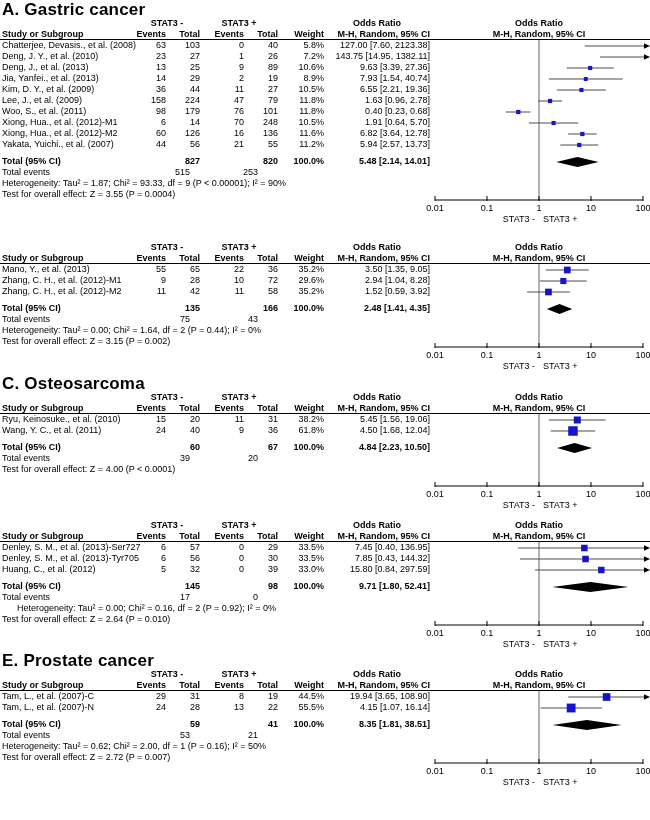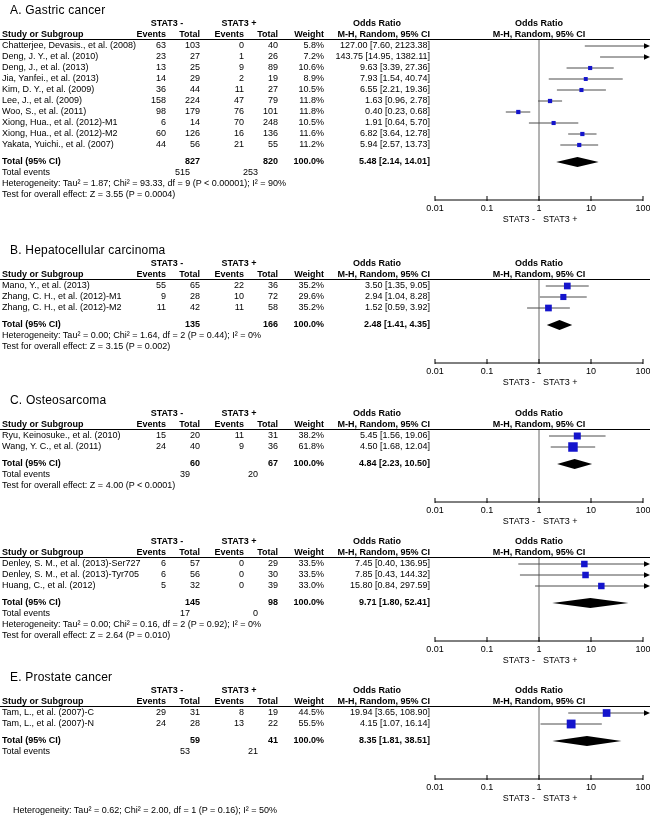--- a/index.html
+++ b/index.html
@@ -9,22 +9,22 @@
     font-family:"Liberation Sans", sans-serif;
     font-size:9px; color:#000;
   }
   .figure { position:relative; width:650px; padding-top:2px; }
   .panel { position:relative; width:650px; }
   .panel.pA { margin-bottom:14px; }
   .panel.pB { margin-bottom:1px; }
   .panel.pC { margin-bottom:6px; }
   .panel.pD { margin-bottom:0; }
   .panel-title {
-    font-size:12px; font-weight:normal; line-height:16px; height:16px;
-    padding-left:10px; letter-spacing:0.2px;
+    font-size:17px; font-weight:bold; line-height:16px; height:16px;
+    padding-left:2px; letter-spacing:0.2px;
   }
   .panel-body { position:relative; width:650px; }
   .trow { white-space:nowrap; height:11px; line-height:11px; font-size:9px; }
   .cell { display:inline-block; vertical-align:top; height:11px; overflow:visible; }
   .b { font-weight:bold; }
   .spacer { height:6px; }
   .hdr-line { position:absolute; left:0; top:21px; width:650px; height:0; border-top:1px solid #000; }
   .forest-svg { position:absolute; top:0; right:0; font-family:"Liberation Sans", sans-serif; }
 </style>
 </head>
@@ -87,30 +87,30 @@
           <line x1="171" y1="178" x2="171" y2="183" stroke="#000000" stroke-width="1"></line>
           <text x="171" y="193" text-anchor="middle" fill="#000000">10</text>
           <line x1="223" y1="178" x2="223" y2="183" stroke="#000000" stroke-width="1"></line>
           <text x="223" y="193" text-anchor="middle" fill="#000000">100</text>
           <text x="115" y="204" text-anchor="end" fill="#000000">STAT3 -</text>
           <text x="123" y="204" text-anchor="start" fill="#000000">STAT3 +</text>
         </svg>
       </div>
     </div>
     <div class="panel pB">
-      <div class="panel-title">B. Hepatocellular carcinoma</div>
       <div class="panel-body" style="height: 133px;">
         <div class="trow"><span class="cell" style="width: 134px; text-align: left;"></span><span class="cell b" style="width: 66px; text-align: center;">STAT3 -</span><span class="cell b" style="width: 78px; text-align: center;">STAT3 +</span><span class="cell" style="width: 46px; text-align: right;"></span><span class="cell b" style="width: 106px; text-align: center;">Odds Ratio</span></div>
         <div class="trow"><span class="cell b" style="width: 134px; text-align: left; padding-left: 2px;">Study or Subgroup</span><span class="cell b" style="width: 32px; text-align: right;">Events</span><span class="cell b" style="width: 34px; text-align: right;">Total</span><span class="cell b" style="width: 44px; text-align: right;">Events</span><span class="cell b" style="width: 34px; text-align: right;">Total</span><span class="cell b" style="width: 46px; text-align: right;">Weight</span><span class="cell b" style="width: 106px; text-align: right;">M-H, Random, 95% CI</span></div>
         <div class="hdr-line"></div>
         <div class="trow"><span class="cell" style="width: 134px; text-align: left; padding-left: 2px;">Mano, Y., et al. (2013)</span><span class="cell" style="width: 32px; text-align: right;">55</span><span class="cell" style="width: 34px; text-align: right;">65</span><span class="cell" style="width: 44px; text-align: right;">22</span><span class="cell" style="width: 34px; text-align: right;">36</span><span class="cell" style="width: 46px; text-align: right;">35.2%</span><span class="cell" style="width: 106px; text-align: right;">3.50 [1.35, 9.05]</span></div>
         <div class="trow"><span class="cell" style="width: 134px; text-align: left; padding-left: 2px;">Zhang, C. H., et al. (2012)-M1</span><span class="cell" style="width: 32px; text-align: right;">9</span><span class="cell" style="width: 34px; text-align: right;">28</span><span class="cell" style="width: 44px; text-align: right;">10</span><span class="cell" style="width: 34px; text-align: right;">72</span><span class="cell" style="width: 46px; text-align: right;">29.6%</span><span class="cell" style="width: 106px; text-align: right;">2.94 [1.04, 8.28]</span></div>
         <div class="trow"><span class="cell" style="width: 134px; text-align: left; padding-left: 2px;">Zhang, C. H., et al. (2012)-M2</span><span class="cell" style="width: 32px; text-align: right;">11</span><span class="cell" style="width: 34px; text-align: right;">42</span><span class="cell" style="width: 44px; text-align: right;">11</span><span class="cell" style="width: 34px; text-align: right;">58</span><span class="cell" style="width: 46px; text-align: right;">35.2%</span><span class="cell" style="width: 106px; text-align: right;">1.52 [0.59, 3.92]</span></div>
         <div class="spacer"></div>
         <div class="trow"><span class="cell b" style="width: 134px; text-align: left; padding-left: 2px;">Total (95% CI)</span><span class="cell" style="width: 32px; text-align: right;"></span><span class="cell b" style="width: 34px; text-align: right;">135</span><span class="cell" style="width: 44px; text-align: right;"></span><span class="cell b" style="width: 34px; text-align: right;">166</span><span class="cell b" style="width: 46px; text-align: right;">100.0%</span><span class="cell b" style="width: 106px; text-align: right;">2.48 [1.41, 4.35]</span></div>
+        <div class="trow"><span class="cell" style="width: 134px; text-align: left; padding-left: 2px;">Total events</span><span class="cell" style="width: 56px; text-align: right;">75</span><span class="cell" style="width: 68px; text-align: right;">43</span></div>
         <div class="trow"><span class="cell" style="width: 650px; text-align: left; padding-left: 2px;">Heterogeneity: Tau² = 0.00; Chi² = 1.64, df = 2 (P = 0.44); I² = 0%</span></div>
         <div class="trow"><span class="cell" style="width: 650px; text-align: left; padding-left: 2px;">Test for overall effect: Z = 3.15 (P = 0.002)</span></div>
         <svg width="230" height="133" viewBox="0 0 230 133" class="forest-svg" style="font-size: 9px;">
           <text x="119" y="8" text-anchor="middle" font-weight="bold" fill="#000000">Odds Ratio</text>
           <text x="119" y="19" text-anchor="middle" font-weight="bold" fill="#000000">M-H, Random, 95% CI</text>
           <line x1="119" y1="22" x2="119" y2="105" stroke="#666666" stroke-width="1"></line>
           <line x1="125.77735596174031" y1="28" x2="168.74572611867058" y2="28" stroke="#4d4d4d" stroke-width="1"></line>
           <rect x="143.94353830621432" y="24.652" width="6.696" height="6.696" fill="#1414cc"></rect>
           <line x1="119.88573364353657" y1="39" x2="166.73757751281374" y2="39" stroke="#4d4d4d" stroke-width="1"></line>
           <rect x="140.30006118143217" y="35.946" width="6.1080000000000005" height="6.1080000000000005" fill="#1414cc"></rect>
@@ -174,21 +174,21 @@
       <div class="panel-body" style="height: 133px;">
         <div class="trow"><span class="cell" style="width: 134px; text-align: left;"></span><span class="cell b" style="width: 66px; text-align: center;">STAT3 -</span><span class="cell b" style="width: 78px; text-align: center;">STAT3 +</span><span class="cell" style="width: 46px; text-align: right;"></span><span class="cell b" style="width: 106px; text-align: center;">Odds Ratio</span></div>
         <div class="trow"><span class="cell b" style="width: 134px; text-align: left; padding-left: 2px;">Study or Subgroup</span><span class="cell b" style="width: 32px; text-align: right;">Events</span><span class="cell b" style="width: 34px; text-align: right;">Total</span><span class="cell b" style="width: 44px; text-align: right;">Events</span><span class="cell b" style="width: 34px; text-align: right;">Total</span><span class="cell b" style="width: 46px; text-align: right;">Weight</span><span class="cell b" style="width: 106px; text-align: right;">M-H, Random, 95% CI</span></div>
         <div class="hdr-line"></div>
         <div class="trow"><span class="cell" style="width: 134px; text-align: left; padding-left: 2px;">Denley, S. M., et al. (2013)-Ser727</span><span class="cell" style="width: 32px; text-align: right;">6</span><span class="cell" style="width: 34px; text-align: right;">57</span><span class="cell" style="width: 44px; text-align: right;">0</span><span class="cell" style="width: 34px; text-align: right;">29</span><span class="cell" style="width: 46px; text-align: right;">33.5%</span><span class="cell" style="width: 106px; text-align: right;">7.45 [0.40, 136.95]</span></div>
         <div class="trow"><span class="cell" style="width: 134px; text-align: left; padding-left: 2px;">Denley, S. M., et al. (2013)-Tyr705</span><span class="cell" style="width: 32px; text-align: right;">6</span><span class="cell" style="width: 34px; text-align: right;">56</span><span class="cell" style="width: 44px; text-align: right;">0</span><span class="cell" style="width: 34px; text-align: right;">30</span><span class="cell" style="width: 46px; text-align: right;">33.5%</span><span class="cell" style="width: 106px; text-align: right;">7.85 [0.43, 144.32]</span></div>
         <div class="trow"><span class="cell" style="width: 134px; text-align: left; padding-left: 2px;">Huang, C., et al. (2012)</span><span class="cell" style="width: 32px; text-align: right;">5</span><span class="cell" style="width: 34px; text-align: right;">32</span><span class="cell" style="width: 44px; text-align: right;">0</span><span class="cell" style="width: 34px; text-align: right;">39</span><span class="cell" style="width: 46px; text-align: right;">33.0%</span><span class="cell" style="width: 106px; text-align: right;">15.80 [0.84, 297.59]</span></div>
         <div class="spacer"></div>
         <div class="trow"><span class="cell b" style="width: 134px; text-align: left; padding-left: 2px;">Total (95% CI)</span><span class="cell" style="width: 32px; text-align: right;"></span><span class="cell b" style="width: 34px; text-align: right;">145</span><span class="cell" style="width: 44px; text-align: right;"></span><span class="cell b" style="width: 34px; text-align: right;">98</span><span class="cell b" style="width: 46px; text-align: right;">100.0%</span><span class="cell b" style="width: 106px; text-align: right;">9.71 [1.80, 52.41]</span></div>
         <div class="trow"><span class="cell" style="width: 134px; text-align: left; padding-left: 2px;">Total events</span><span class="cell" style="width: 56px; text-align: right;">17</span><span class="cell" style="width: 68px; text-align: right;">0</span></div>
-        <div class="trow"><span class="cell" style="width: 594px; text-align: left; padding-left: 2px;">Heterogeneity: Tau² = 0.00; Chi² = 0.16, df = 2 (P = 0.92); I² = 0%</span></div>
+        <div class="trow"><span class="cell" style="width: 594px; text-align: left; padding-left: 17px;">Heterogeneity: Tau² = 0.00; Chi² = 0.16, df = 2 (P = 0.92); I² = 0%</span></div>
         <div class="trow"><span class="cell" style="width: 650px; text-align: left; padding-left: 2px;">Test for overall effect: Z = 2.64 (P = 0.010)</span></div>
         <svg width="230" height="133" viewBox="0 0 230 133" class="forest-svg" style="font-size: 9px;">
           <text x="119" y="8" text-anchor="middle" font-weight="bold" fill="#000000">Odds Ratio</text>
           <text x="119" y="19" text-anchor="middle" font-weight="bold" fill="#000000">M-H, Random, 95% CI</text>
           <line x1="119" y1="22" x2="119" y2="105" stroke="#666666" stroke-width="1"></line>
           <line x1="98.30711954905405" y1="28" x2="224" y2="28" stroke="#4d4d4d" stroke-width="1"></line>
           <polygon points="224,25.2 224,30.8 230,28" fill="#000000"></polygon>
           <rect x="161.09337618291124" y="24.74125" width="6.5175" height="6.5175" fill="#1414cc"></rect>
           <line x1="99.94035969013851" y1="39" x2="224" y2="39" stroke="#4d4d4d" stroke-width="1"></line>
           <polygon points="224,36.2 224,41.8 230,39" fill="#000000"></polygon>
@@ -217,21 +217,22 @@
       <div class="panel-title">E. Prostate cancer</div>
       <div class="panel-body" style="height: 122px;">
         <div class="trow"><span class="cell" style="width: 134px; text-align: left;"></span><span class="cell b" style="width: 66px; text-align: center;">STAT3 -</span><span class="cell b" style="width: 78px; text-align: center;">STAT3 +</span><span class="cell" style="width: 46px; text-align: right;"></span><span class="cell b" style="width: 106px; text-align: center;">Odds Ratio</span></div>
         <div class="trow"><span class="cell b" style="width: 134px; text-align: left; padding-left: 2px;">Study or Subgroup</span><span class="cell b" style="width: 32px; text-align: right;">Events</span><span class="cell b" style="width: 34px; text-align: right;">Total</span><span class="cell b" style="width: 44px; text-align: right;">Events</span><span class="cell b" style="width: 34px; text-align: right;">Total</span><span class="cell b" style="width: 46px; text-align: right;">Weight</span><span class="cell b" style="width: 106px; text-align: right;">M-H, Random, 95% CI</span></div>
         <div class="hdr-line"></div>
         <div class="trow"><span class="cell" style="width: 134px; text-align: left; padding-left: 2px;">Tam, L., et al. (2007)-C</span><span class="cell" style="width: 32px; text-align: right;">29</span><span class="cell" style="width: 34px; text-align: right;">31</span><span class="cell" style="width: 44px; text-align: right;">8</span><span class="cell" style="width: 34px; text-align: right;">19</span><span class="cell" style="width: 46px; text-align: right;">44.5%</span><span class="cell" style="width: 106px; text-align: right;">19.94 [3.65, 108.90]</span></div>
         <div class="trow"><span class="cell" style="width: 134px; text-align: left; padding-left: 2px;">Tam, L., et al. (2007)-N</span><span class="cell" style="width: 32px; text-align: right;">24</span><span class="cell" style="width: 34px; text-align: right;">28</span><span class="cell" style="width: 44px; text-align: right;">13</span><span class="cell" style="width: 34px; text-align: right;">22</span><span class="cell" style="width: 46px; text-align: right;">55.5%</span><span class="cell" style="width: 106px; text-align: right;">4.15 [1.07, 16.14]</span></div>
         <div class="spacer"></div>
         <div class="trow"><span class="cell b" style="width: 134px; text-align: left; padding-left: 2px;">Total (95% CI)</span><span class="cell" style="width: 32px; text-align: right;"></span><span class="cell b" style="width: 34px; text-align: right;">59</span><span class="cell" style="width: 44px; text-align: right;"></span><span class="cell b" style="width: 34px; text-align: right;">41</span><span class="cell b" style="width: 46px; text-align: right;">100.0%</span><span class="cell b" style="width: 106px; text-align: right;">8.35 [1.81, 38.51]</span></div>
         <div class="trow"><span class="cell" style="width: 134px; text-align: left; padding-left: 2px;">Total events</span><span class="cell" style="width: 56px; text-align: right;">53</span><span class="cell" style="width: 68px; text-align: right;">21</span></div>
-        <div class="trow"><span class="cell" style="width: 650px; text-align: left; padding-left: 13px; margin-top: 48px;">Heterogeneity: Tau² = 0.62; Chi² = 2.00, df = 1 (P = 0.16); I² = 50%</span></div>
+        <div class="trow"><span class="cell" style="width: 650px; text-align: left; padding-left: 2px;">Heterogeneity: Tau² = 0.62; Chi² = 2.00, df = 1 (P = 0.16); I² = 50%</span></div>
+        <div class="trow"><span class="cell" style="width: 650px; text-align: left; padding-left: 2px;">Test for overall effect: Z = 2.72 (P = 0.007)</span></div>
         <svg width="230" height="122" viewBox="0 0 230 122" class="forest-svg" style="font-size: 9px;">
           <text x="119" y="8" text-anchor="middle" font-weight="bold" fill="#000000">Odds Ratio</text>
           <text x="119" y="19" text-anchor="middle" font-weight="bold" fill="#000000">M-H, Random, 95% CI</text>
           <line x1="119" y1="22" x2="119" y2="94" stroke="#666666" stroke-width="1"></line>
           <line x1="148.2392289517367" y1="28" x2="224" y2="28" stroke="#4d4d4d" stroke-width="1"></line>
           <polygon points="224,25.2 224,30.8 230,28" fill="#000000"></polygon>
           <rect x="182.74945800673314" y="24.16375" width="7.672499999999999" height="7.672499999999999" fill="#1414cc"></rect>
           <line x1="120.52795643963091" y1="39" x2="181.81098358007466" y2="39" stroke="#4d4d4d" stroke-width="1"></line>
           <rect x="146.72475102902882" y="34.58625" width="8.8275" height="8.8275" fill="#1414cc"></rect>
           <polygon points="132.3992858931976,56 166.9276967251473,51 201.44982296838202,56 166.9276967251473,61" fill="#000000"></polygon>

